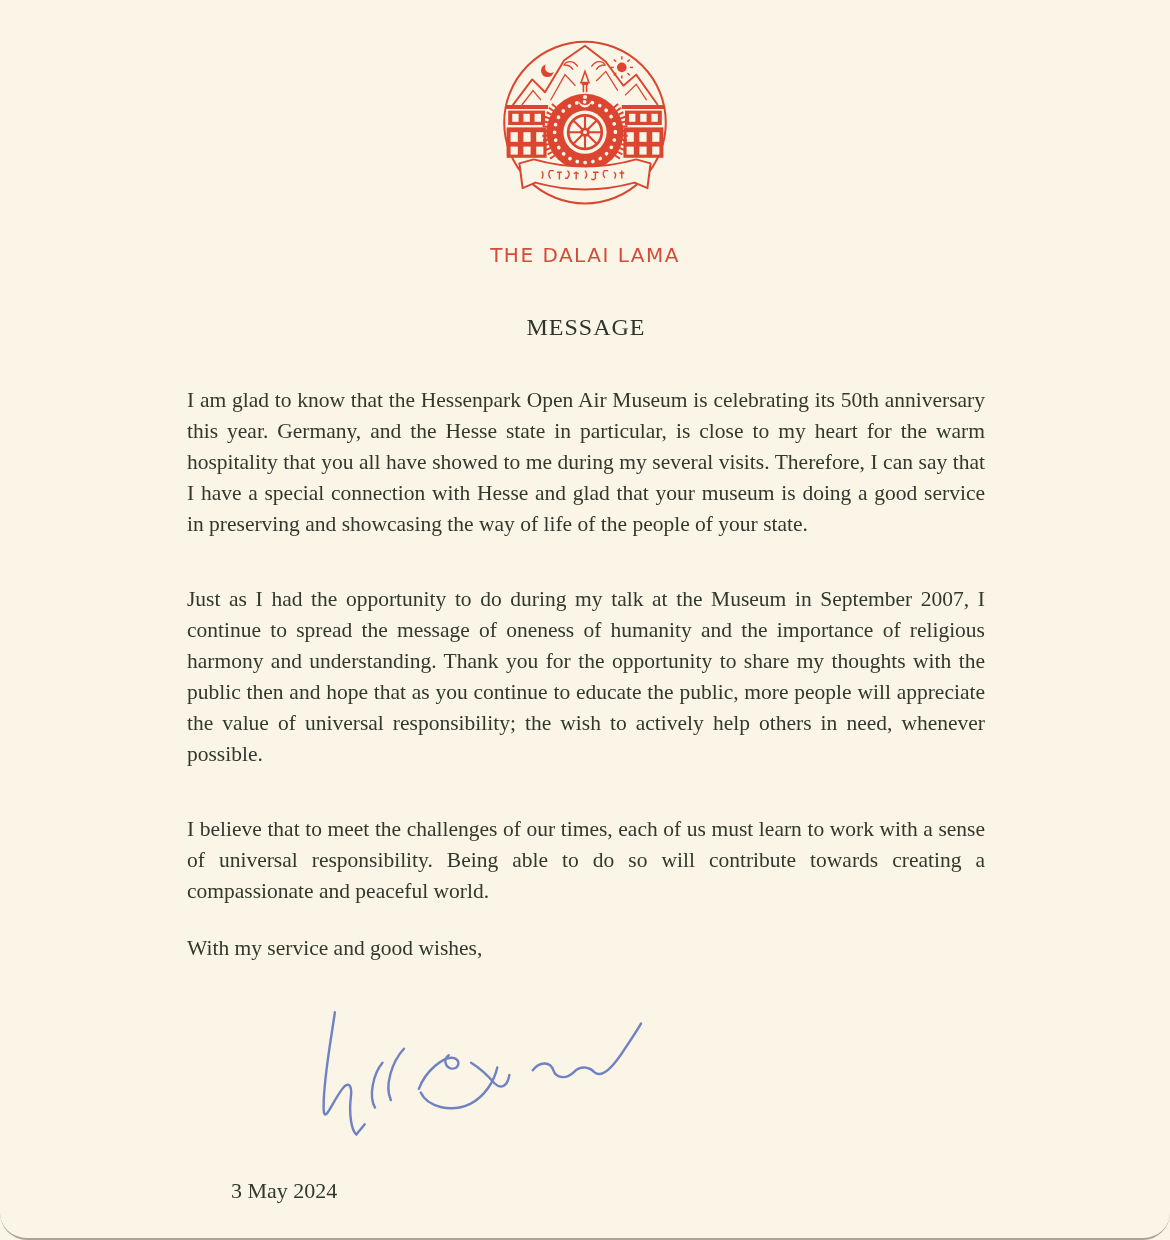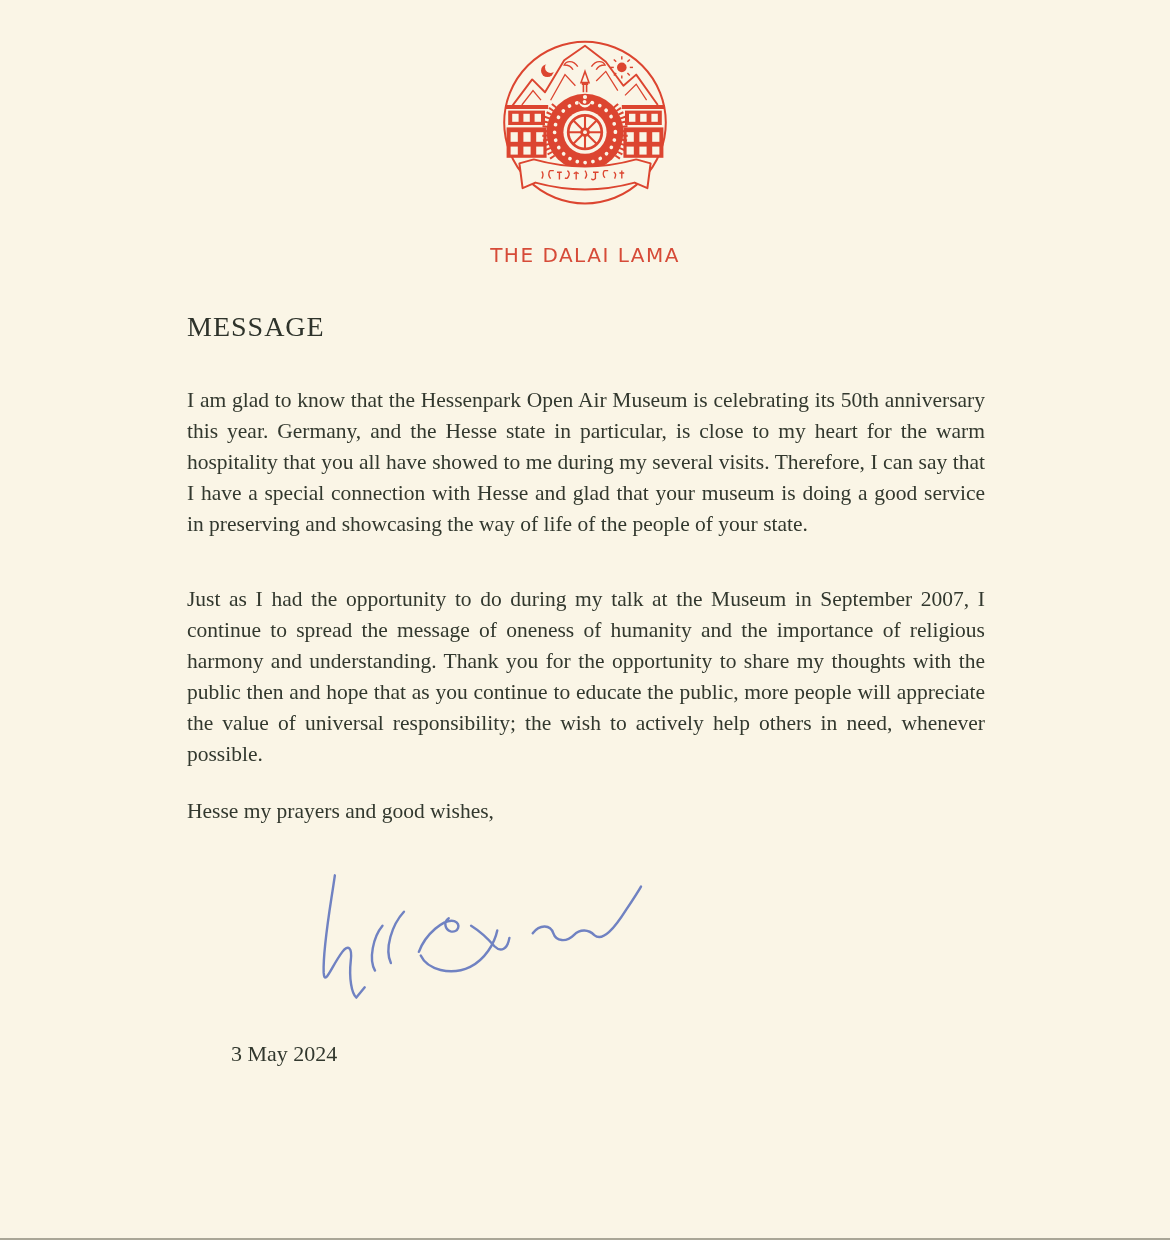--- a/index.html
+++ b/index.html
@@ -9,20 +9,21 @@
   }
   .page {
     position: relative;
     width: 1170px;
     height: 1240px;
     margin: 0 auto;
     background: #faf5e6;
     overflow: hidden;
     border-bottom: 2px solid #a9a697;
     box-sizing: border-box;
+    border-radius: 27px;
   }
   
   .letterhead {
     padding-top: 33px;
     text-align: center;
   }
   .emblem {
     display: block;
     margin: 0 auto;
   }
@@ -35,23 +36,23 @@
     line-height: 24px;
   }
   
   .letter {
     padding: 0 185px 0 187px;
     font-family: "Liberation Serif", serif;
     color: #32382e;
   }
   .title {
     margin: 46px 0 0 0;
-    text-align: left;
+    text-align: center;
     font-weight: normal;
-    font-size: 28px;
+    font-size: 24px;
     letter-spacing: 1px;
     line-height: 28px;
     color: #2e332b;
   }
   .para {
     margin: 44px 0 0 0;
     font-size: 21.5px;
     line-height: 31px;
     text-align: justify;
   }
@@ -174,22 +175,23 @@
       </g>
     </svg>
     <div class="wordmark">THE DALAI LAMA</div>
   </header>
 
   <main class="letter">
     <h1 class="title">MESSAGE</h1>
 
     <p class="para">I am glad to know that the Hessenpark Open Air Museum is celebrating its 50th anniversary this year.  Germany, and the Hesse state in particular, is close to my heart for the warm hospitality that you all have showed to me during my several visits. Therefore, I can say that I have a special connection with Hesse and glad that your museum is doing a good service in preserving and showcasing the way of life of the people of your state.</p>
     <p class="para">Just as I had the opportunity to do during my talk at the Museum in September 2007, I continue to spread the message of oneness of humanity and the importance of religious harmony and understanding. Thank you for the opportunity to share my thoughts with the public then and hope that as you continue to educate the public, more people will appreciate the value of universal responsibility; the wish to actively help others in need, whenever possible.</p>
-
-    <p class="closing">Hesse my prayers and good wishes,</p>
+    <p class="para">I believe that to meet the challenges of our times, each of us must learn to work with a sense of universal responsibility. Being able to do so will contribute towards creating a compassionate and peaceful world.</p>
+
+    <p class="closing">With my service and good wishes,</p>
 
     <div class="sig-wrap">
       
       <svg width="420" height="170" viewBox="0 0 450 170" aria-hidden="true">
         <g class="sig-stroke" stroke-width="2.6">
           <path d="M62,20 C57,55 49,97 50,124 C51,140 58,118 70,102 C76,94 81,97 79,112 C77,130 80,147 85,151 L94,140"></path>
           <path d="M113,74 C103,86 98,110 105,122"></path>
           <path d="M136,59 C123,73 115,99 122,114"></path>
           <path d="M152,102 C159,83 179,66 190,69 C198,72 194,82 186,80 C180,78 178,70 184,66"></path>
           <path d="M154,106 C161,121 186,128 207,118 C223,110 233,93 236,79"></path>

